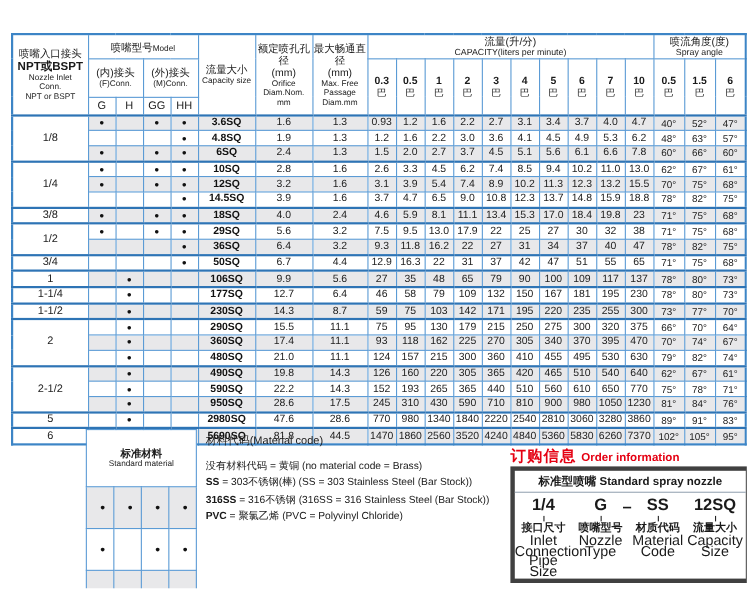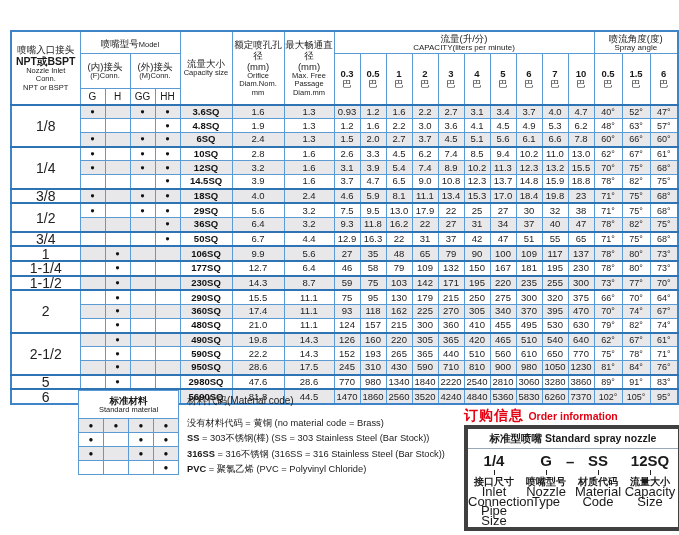--- a/index.html
+++ b/index.html
@@ -21,31 +21,31 @@
   .zh{font-size:9.5px;line-height:11px;}
   .zhb{font-size:10.5px;line-height:12px;font-weight:bold;}
   .en{font-size:7.5px;line-height:8.5px;color:#222;}
   .hr1{height:22px;}
   .hr2{height:35px;}
   .hr3 th{height:15px;font-size:10px;font-weight:bold;border-bottom:2px solid #2e74b5;}
   .pcell .pnum{font-size:9.5px;font-weight:bold;line-height:11px;}
   .pcell .pbar{font-size:9px;line-height:10px;}
   .perf tbody td{height:12.7px;font-size:9.5px;line-height:12px;color:#222;}
   .perf tbody td.c-size{font-weight:bold;color:#111;}
-  .perf tbody td.c-inlet{background:#fff;font-size:14px;}
+  .perf tbody td.c-inlet{background:#fff;font-size:10px;}
   .perf tbody td.c-dot{font-size:7.5px;color:#111;}
   .perf tbody td.c-ang{font-size:9px;}
   .perf tbody tr.shade td{background:#e8e8ea;}
   .perf tbody tr td.c-inlet{background:#fff;}
   .perf tbody tr.group td{border-top:2px solid #2e74b5;}
 
   
   table.mat{position:absolute;left:78px;top:390px;width:100px;border-collapse:collapse;
             table-layout:fixed;border:1px solid #5b9bd5;}
-  .mat th,.mat td{border:1px solid #5b9bd5;padding:0;text-align:center;background:#fff;}
+  .mat th,.mat td{border:1px solid #5b9bd5;padding:12px;text-align:center;background:#fff;}
   .mat thead th{height:27px;font-weight:normal;}
   .mat tbody td{height:13px;font-size:8px;color:#111;}
   .mat tbody tr.shade td{background:#e8e8ea;}
   .mat .zh{font-weight:bold;}
 
   
   .legend{position:absolute;left:187px;top:394px;width:270px;}
   .legend-title{font-size:10px;margin-bottom:8px;}
   .legend .line{font-size:9.3px;line-height:15.4px;white-space:nowrap;}
   .legend .line b{font-weight:bold;}

